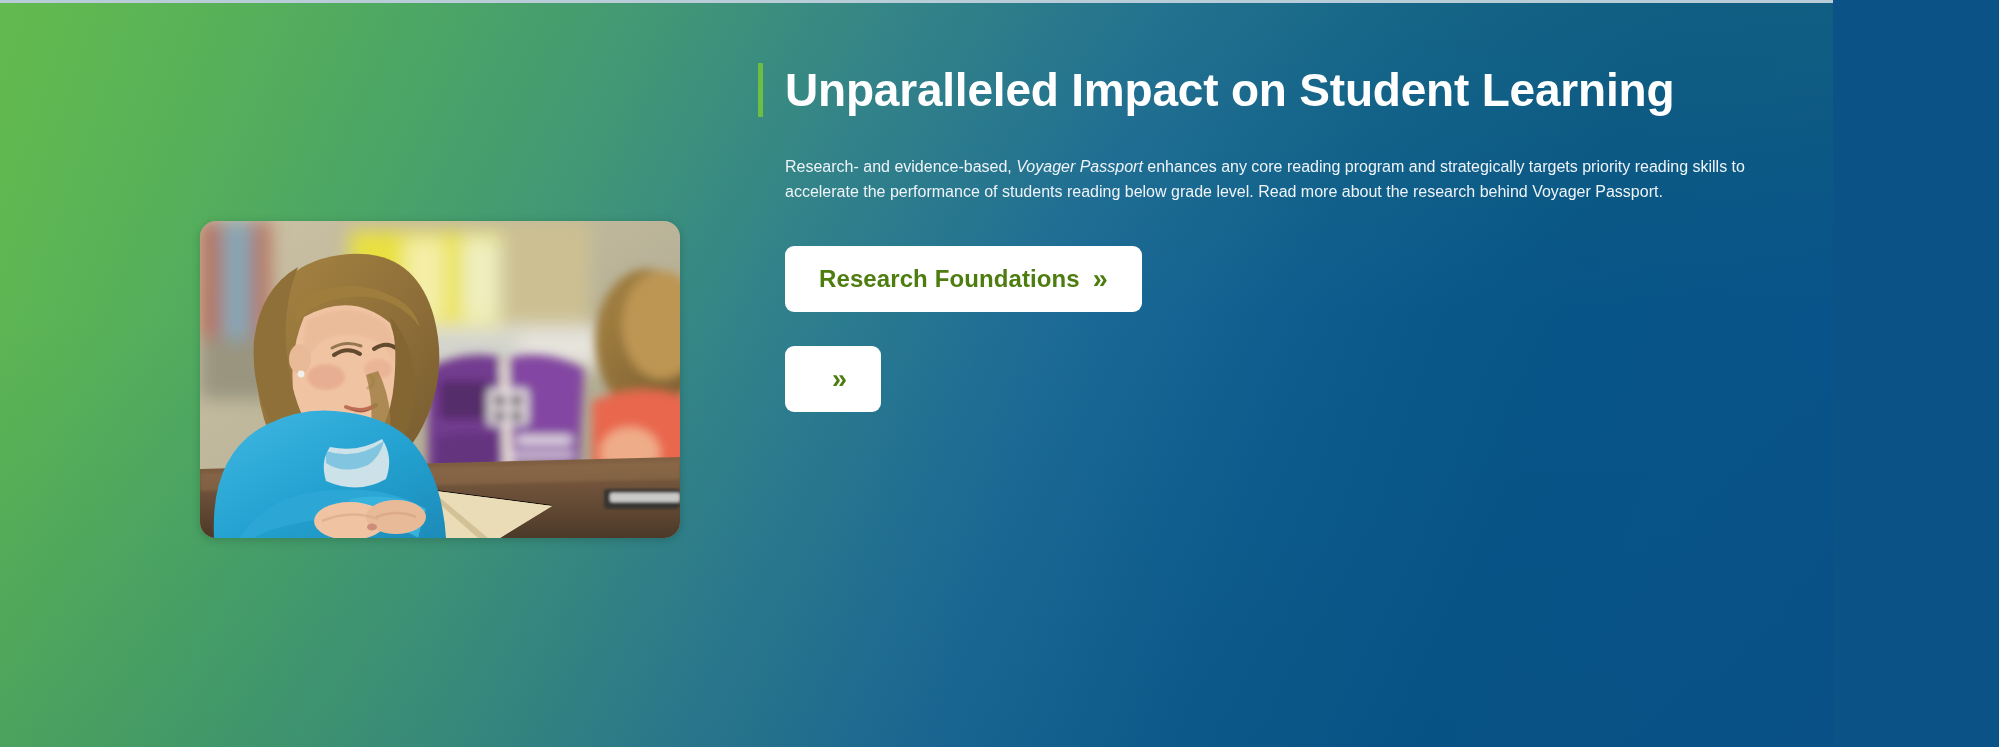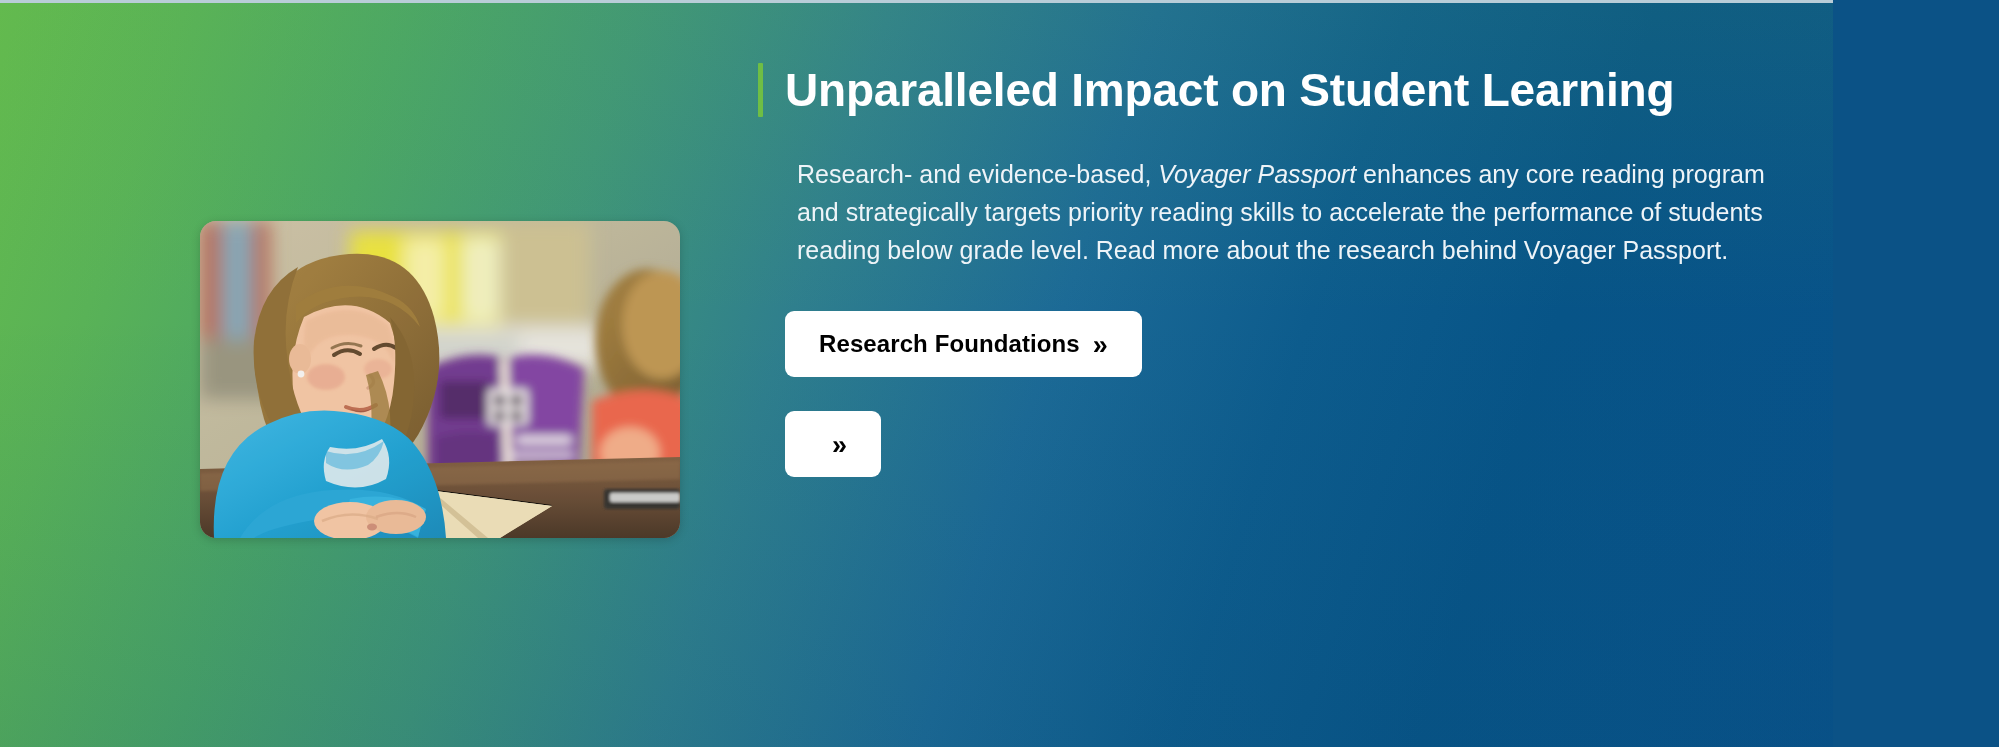--- a/index.html
+++ b/index.html
@@ -95,41 +95,41 @@
     padding: 0;
     color: #ffffff;
     font-size: 46px;
     line-height: 1.18;
     font-weight: 700;
     letter-spacing: -0.2px;
     max-width: 900px;
   }
 
   .body-copy {
-    margin: 38px 0 0 39px;
+    margin: 38px 0 0 27px;
     color: #eef4f8;
-    font-size: 25px;
+    font-size: 16px;
     line-height: 1.52;
     font-weight: 400;
     max-width: 1000px;
   }
   .body-copy em {
     font-style: italic;
   }
 
   .btn-group {
     margin: 42px 0 0 27px;
   }
   .btn {
     display: inline-flex;
     align-items: center;
     justify-content: center;
     box-sizing: border-box;
     background: #ffffff;
-    color: #000000;
+    color: #4d7c0f;
     font-size: 24px;
     font-weight: 700;
     letter-spacing: 0.1px;
     border: none;
     border-radius: 9px;
     height: 66px;
     padding: 0 34px;
     cursor: pointer;
     white-space: nowrap;
     font-family: "Liberation Sans", sans-serif;

